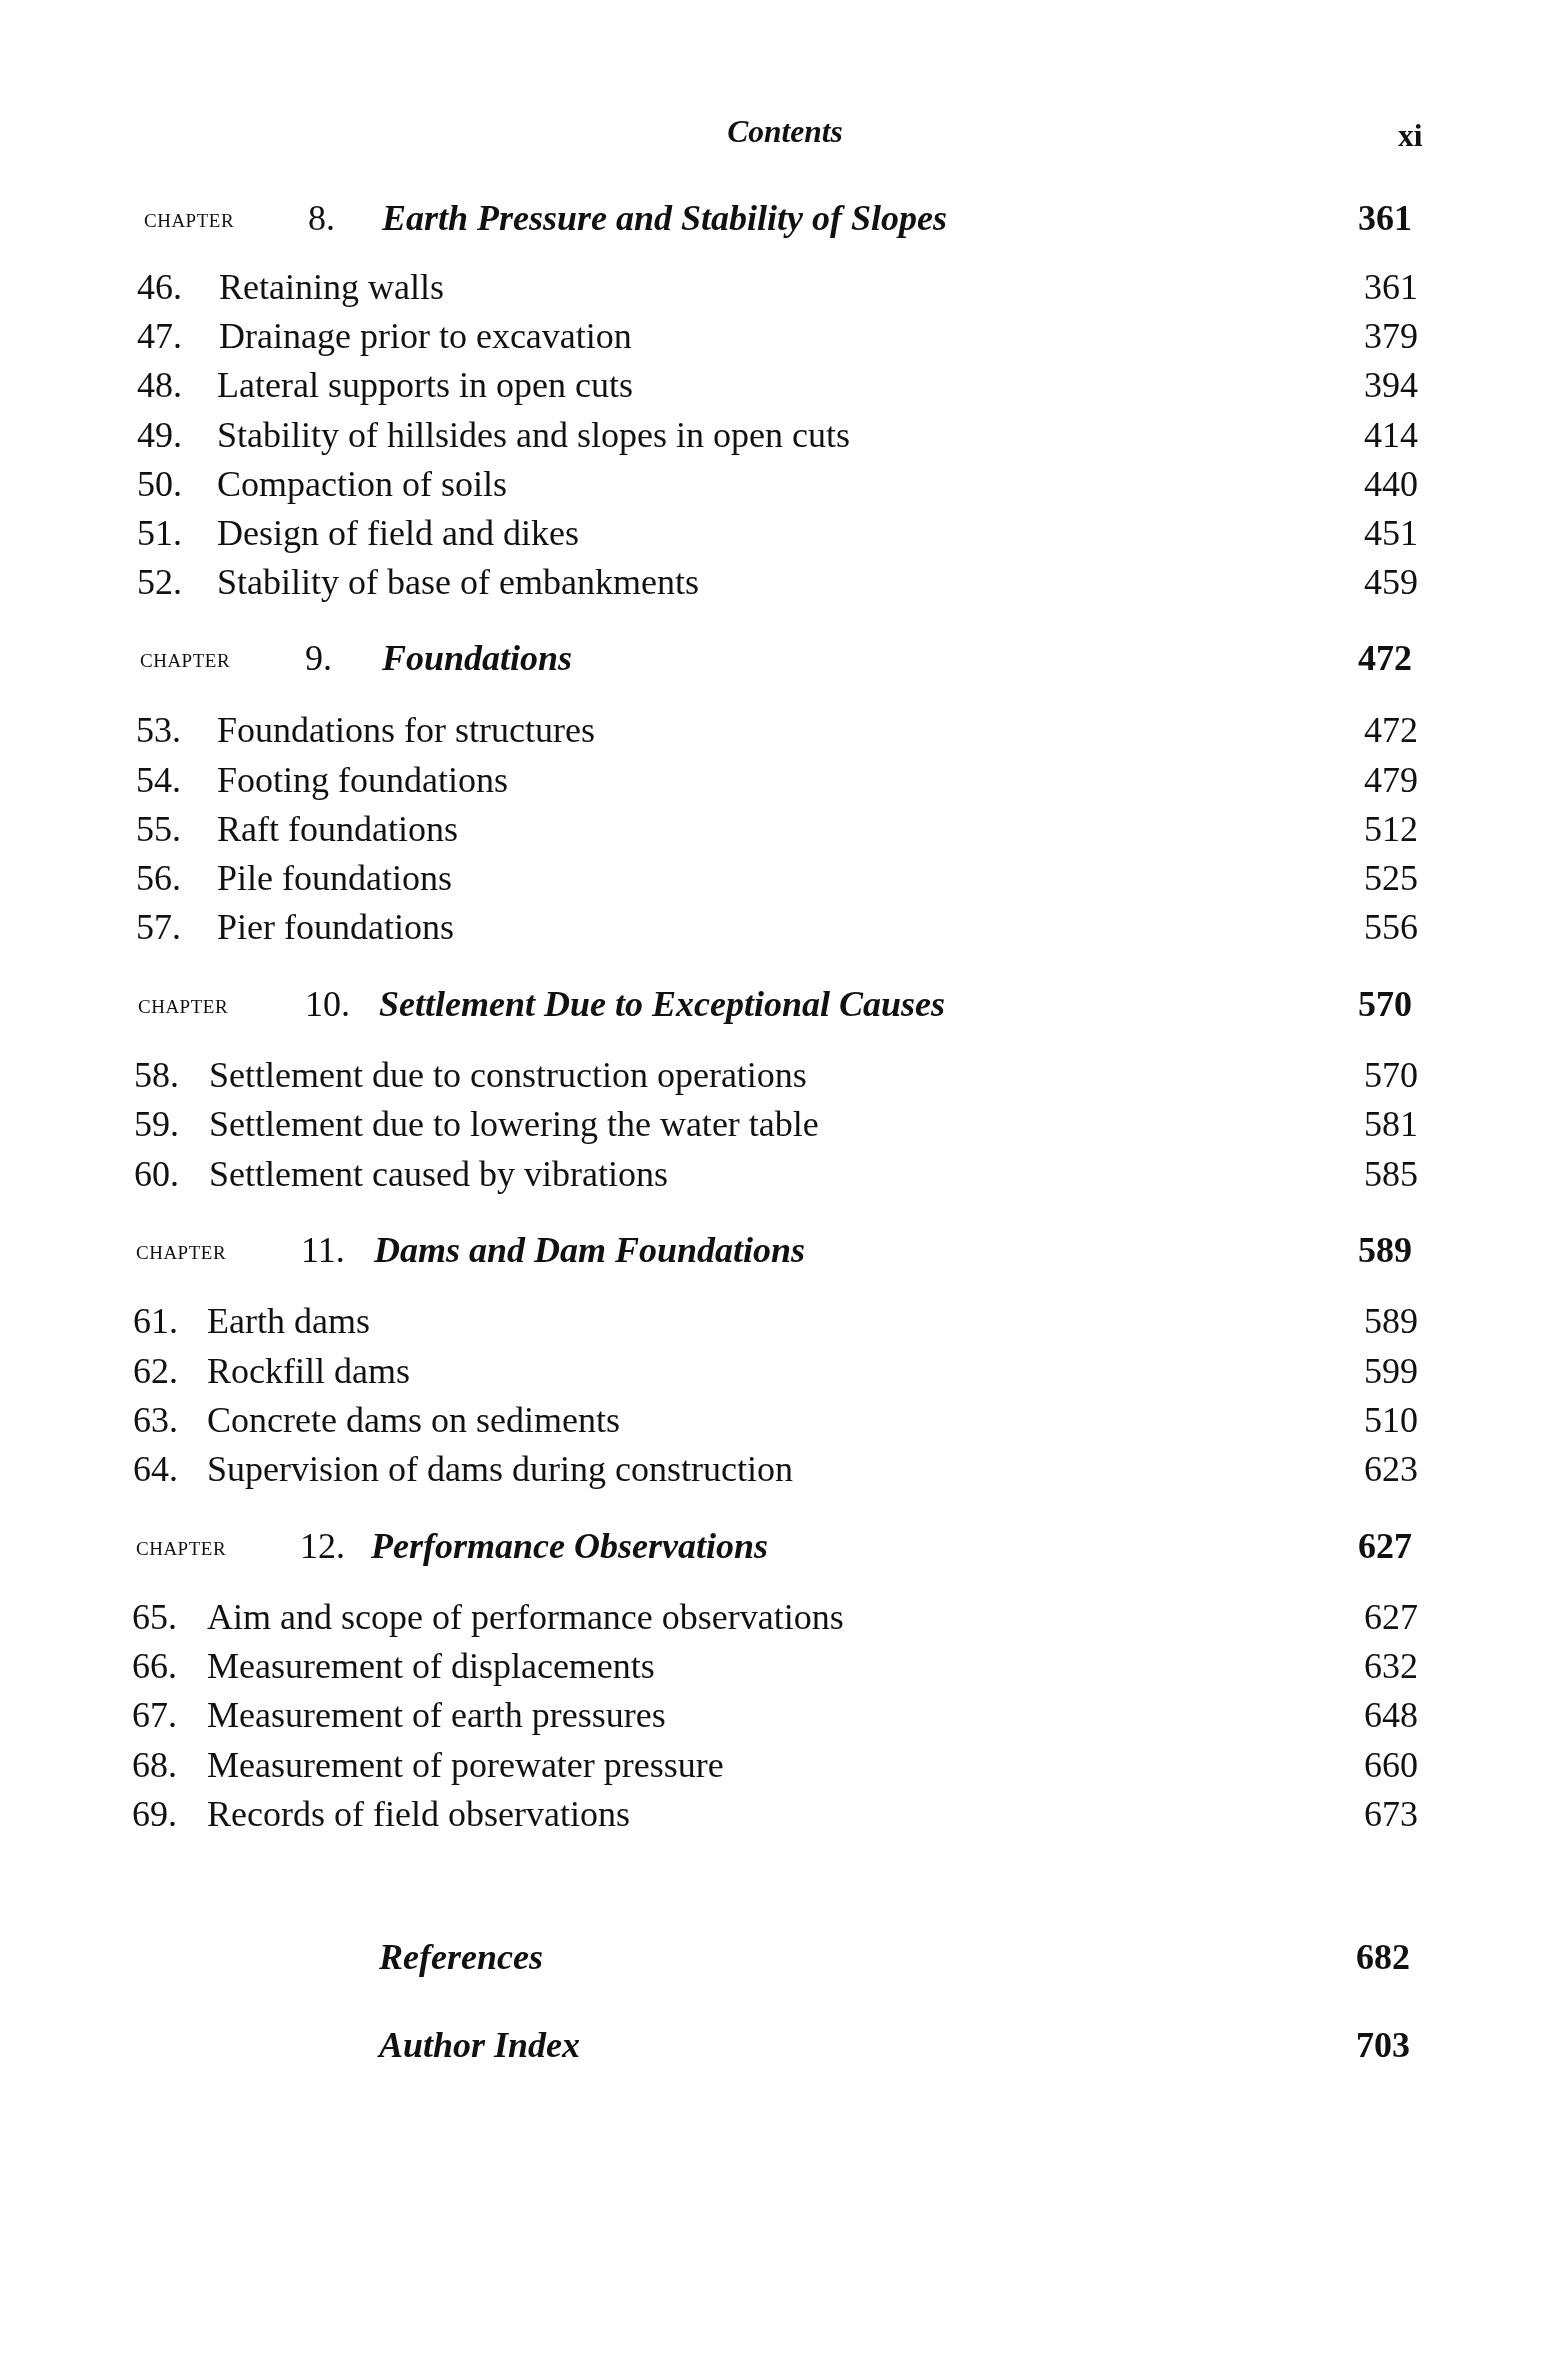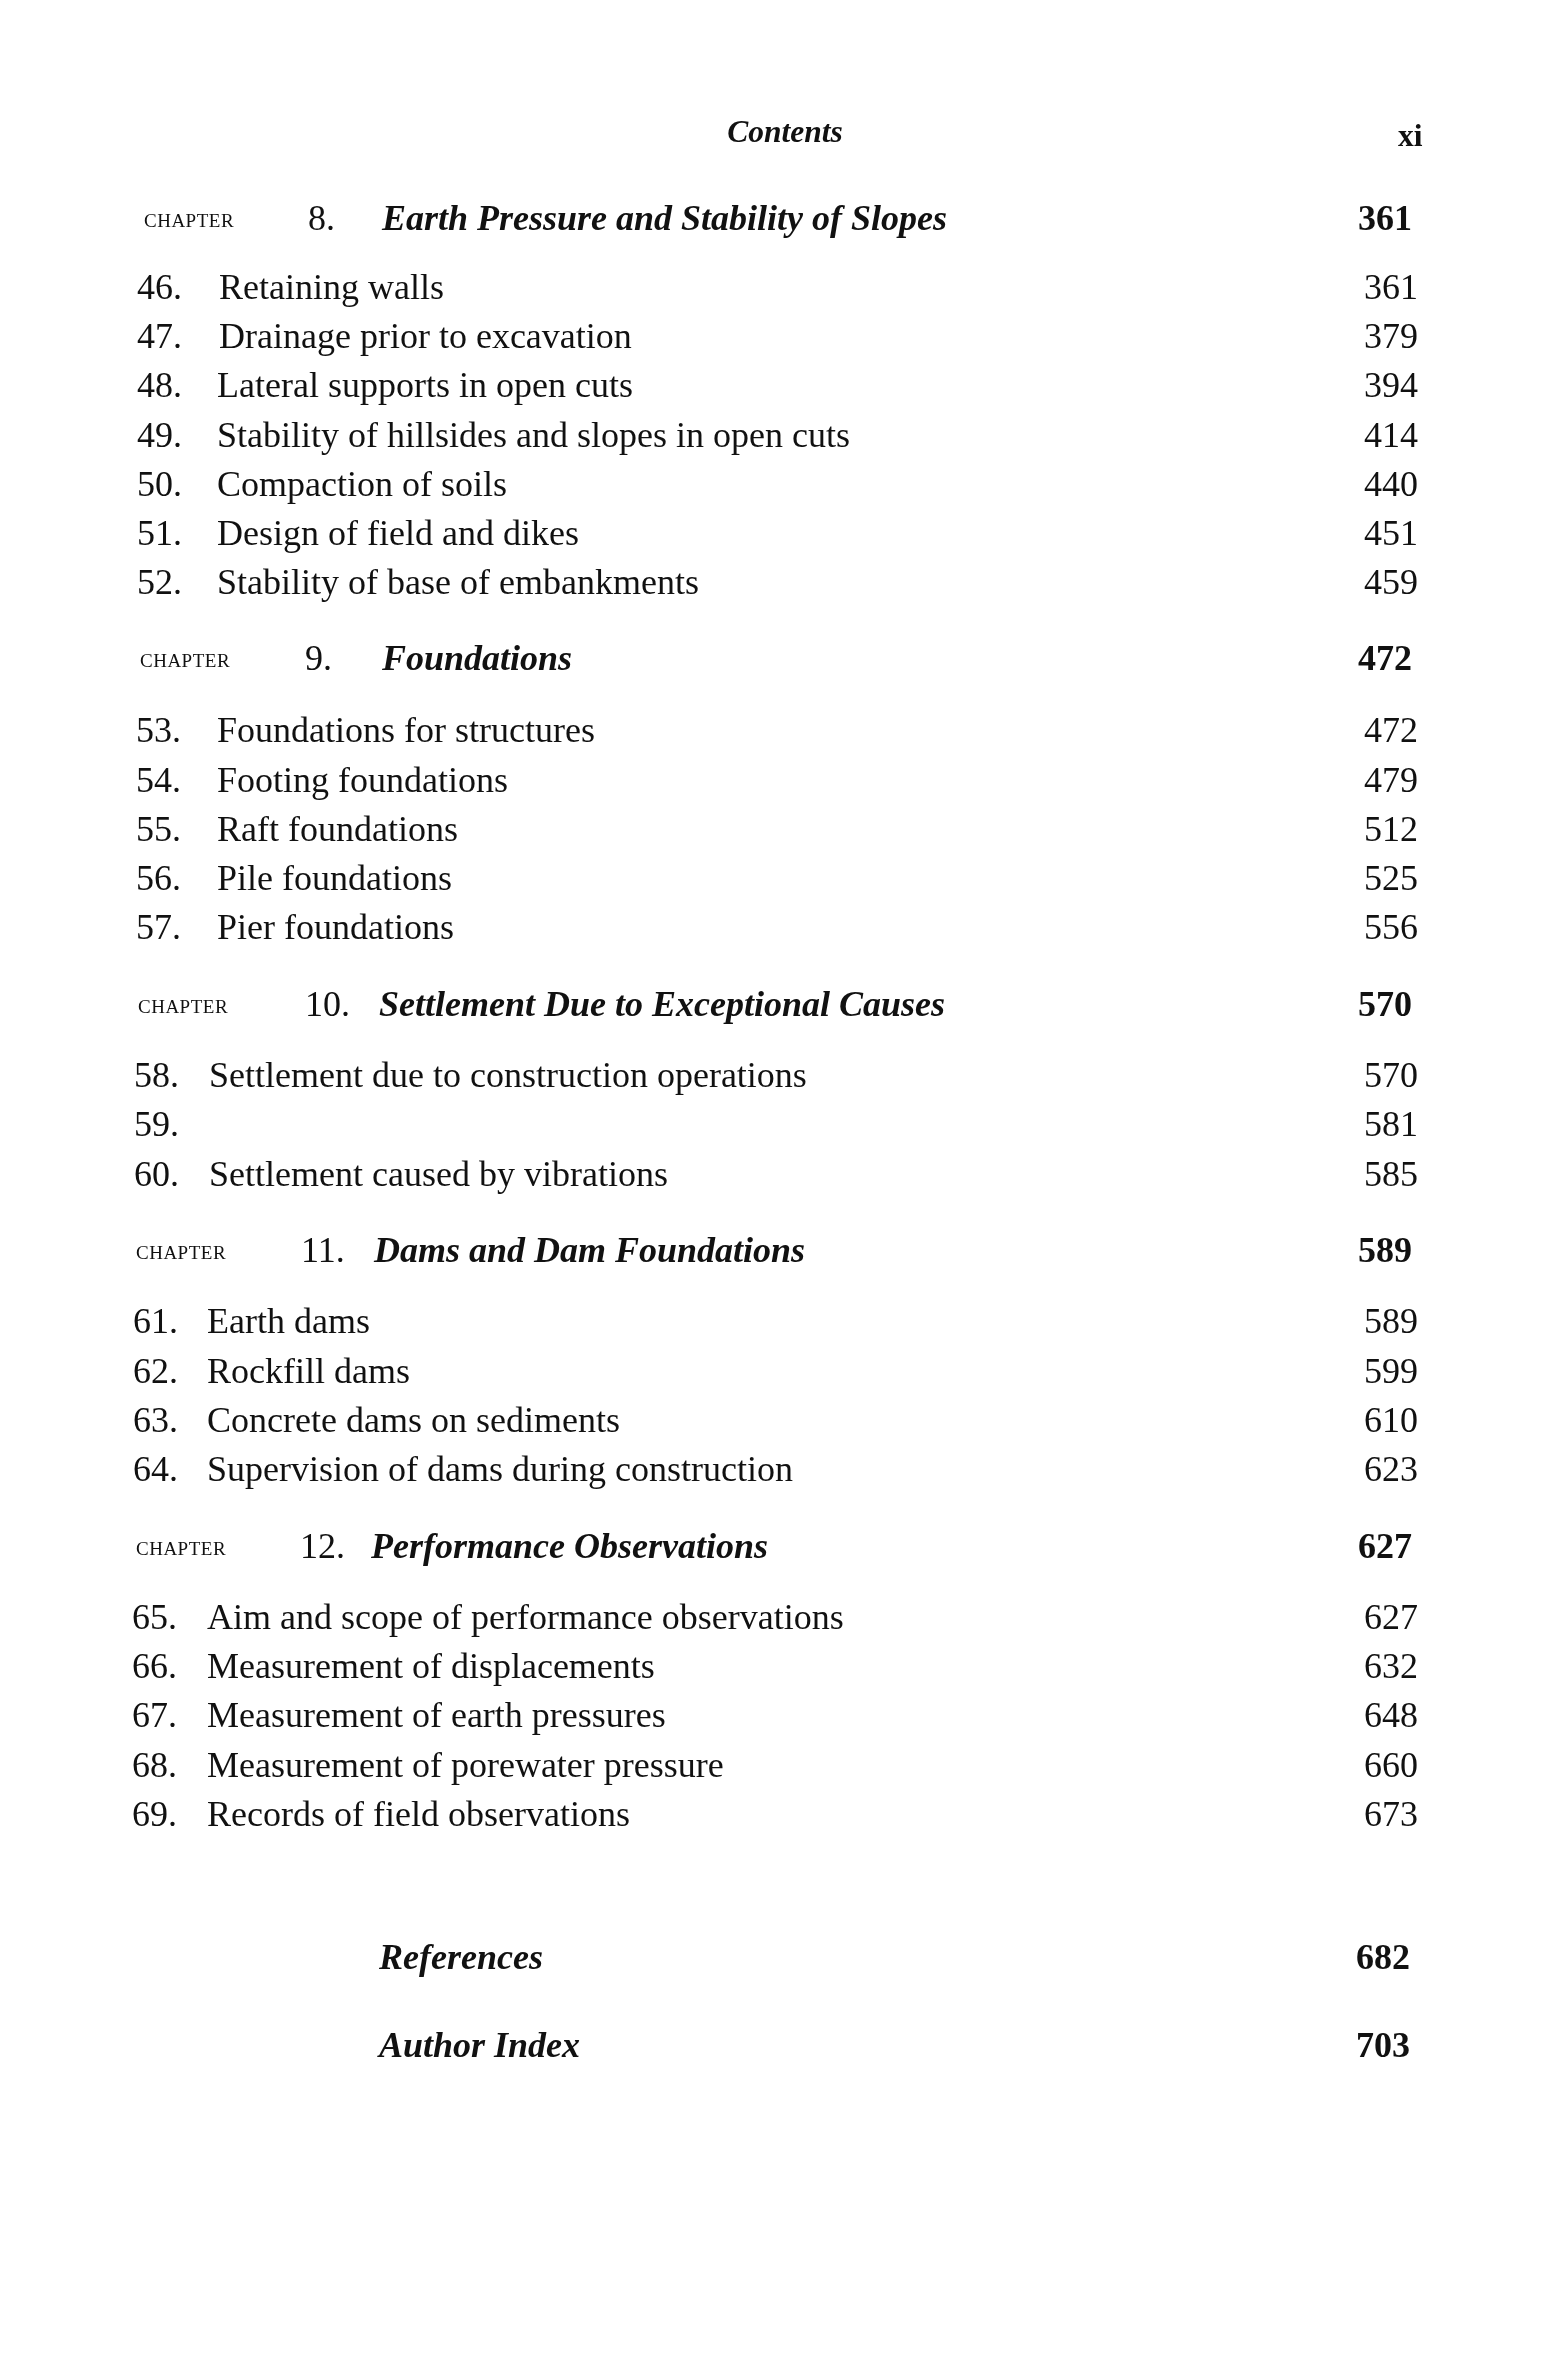--- a/index.html
+++ b/index.html
@@ -112,20 +112,21 @@
     <span class="chap-title" style="left:379px">Settlement Due to Exceptional Causes</span>
     <span class="chap-page">570</span>
   </div>
   <div class="row" style="top:1054px">
     <span class="sec-num" style="left:134px">58.</span>
     <span class="sec-title" style="left:209px">Settlement due to construction operations</span>
     <span class="sec-page">570</span>
   </div>
   <div class="row" style="top:1103px">
     <span class="sec-num" style="left:134px">59.</span>
+    <span class="sec-title" style="left:209px">Settlement due to lowering the water table</span>
     <span class="sec-page">581</span>
   </div>
   <div class="row" style="top:1153px">
     <span class="sec-num" style="left:134px">60.</span>
     <span class="sec-title" style="left:209px">Settlement caused by vibrations</span>
     <span class="sec-page">585</span>
   </div>
 
   <div class="row" style="top:1229px">
     <span class="chap-label" style="left:136px;top:5.9px">chapter</span>
@@ -139,21 +140,21 @@
     <span class="sec-page">589</span>
   </div>
   <div class="row" style="top:1350px">
     <span class="sec-num" style="left:133px">62.</span>
     <span class="sec-title" style="left:207px">Rockfill dams</span>
     <span class="sec-page">599</span>
   </div>
   <div class="row" style="top:1399px">
     <span class="sec-num" style="left:133px">63.</span>
     <span class="sec-title" style="left:207px">Concrete dams on sediments</span>
-    <span class="sec-page">610</span>
+    <span class="sec-page">510</span>
   </div>
   <div class="row" style="top:1448px">
     <span class="sec-num" style="left:133px">64.</span>
     <span class="sec-title" style="left:207px">Supervision of dams during construction</span>
     <span class="sec-page">623</span>
   </div>
 
   <div class="row" style="top:1525px">
     <span class="chap-label" style="left:136px;top:5.9px">chapter</span>
     <span class="chap-num" style="left:300px">12.</span>

